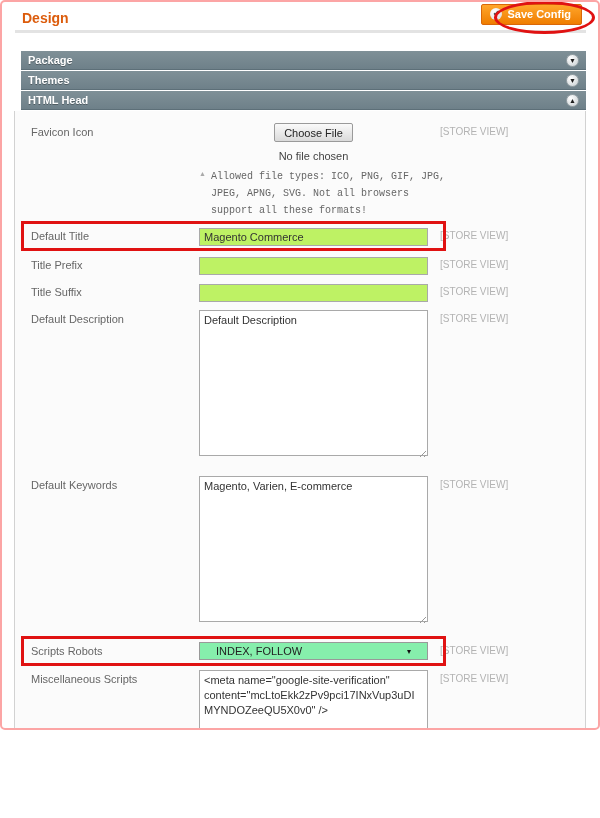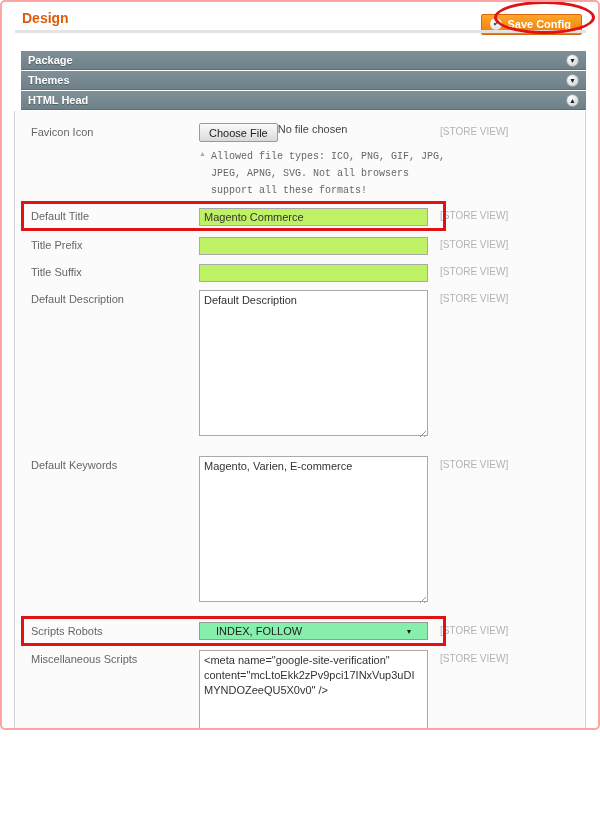--- a/index.html
+++ b/index.html
@@ -11,21 +11,21 @@
     border:2px solid #fca5a5; border-radius:5px;
     background:#fff; overflow:hidden;
   }
 
   
   .page-header { position:relative; padding:8px 20px 0 20px; height:36px; }
   .page-title { font-size:14px; font-weight:bold; color:#DC5C0C; }
   .title-rule { position:absolute; left:13px; right:12px; top:28px; height:3px; background:#E3E3E3; }
 
   .save-btn {
-    position:absolute; top:12px; right:16px;
+    position:absolute; top:2px; right:16px;
     display:flex; align-items:center; gap:5px;
     padding:3px 10px 4px 8px;
     background:linear-gradient(#FFA62B,#EF7D00);
     border:1px solid #D96708; border-radius:2px;
     color:#fff; font-weight:bold; font-size:11px; cursor:pointer;
     font-family:"Liberation Sans", sans-serif;
   }
   .save-btn .btn-ic {
     width:12px; height:12px; border-radius:50%;
     background:radial-gradient(circle at 35% 30%, #ffffff, #d8d8d8);
@@ -92,21 +92,21 @@
   }
 
   .select-box {
     height:18px; border:1px solid #999; background:#86efac;
     display:flex; align-items:center; justify-content:space-between;
     padding:0 16px; font-size:11px; color:#222; cursor:pointer;
   }
   .select-box .dd-arrow { font-size:8px; color:#111; }
   .dd-arrow::before { content:"\25BE"; }
 
-  .file-row { display:flex; align-items:flex-start; gap:0; }
+  .file-row { display:flex; align-items:center; gap:8px;flex-direction:column; }
   .file-btn {
     height:19px; padding:0 9px; border:1px solid #9a9a9a; border-radius:2px;
     background:linear-gradient(#fafafa,#dadada); font-size:11px; color:#222;
     cursor:pointer; font-family:"Liberation Sans", sans-serif;
   }
   .file-status { font-size:11px; color:#444; }
 
   .note { display:flex; gap:5px; margin-top:6px; width:252px; }
   .note-ic { font-size:7px; color:#A9A9A9; padding-top:2px; }
   .note-ic::before { content:"\25B2"; }

